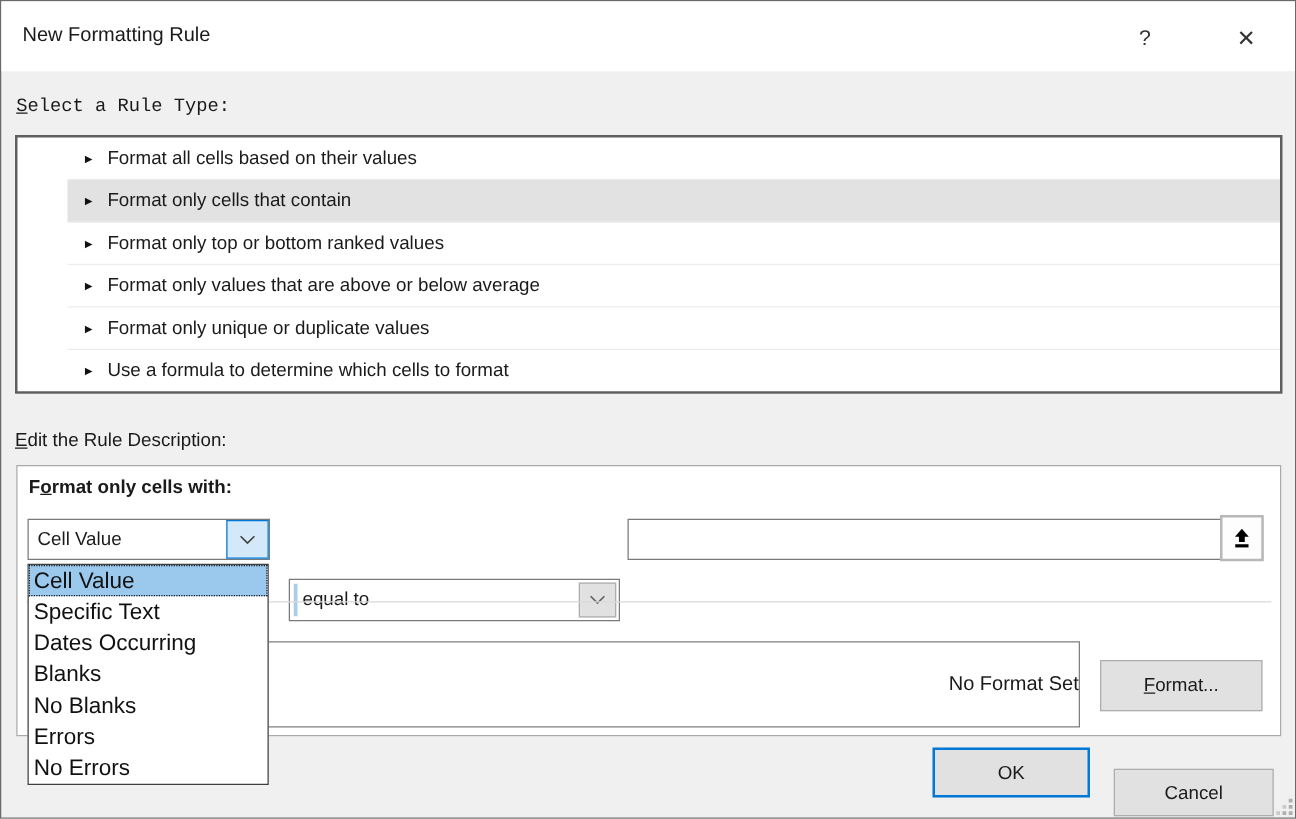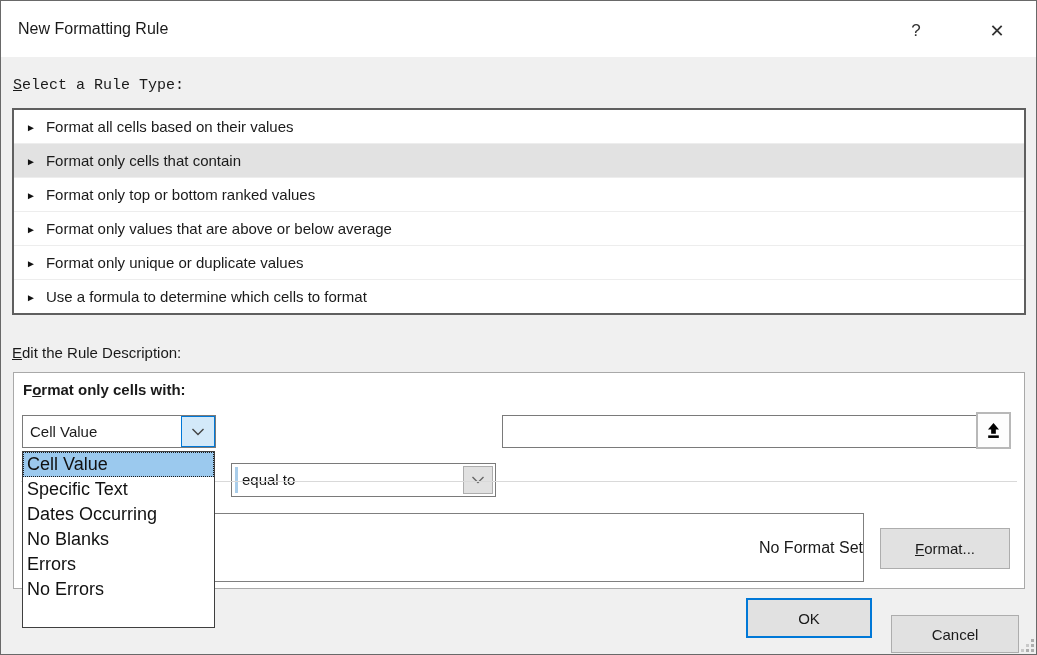--- a/index.html
+++ b/index.html
@@ -13,21 +13,21 @@
   .titlebar{position:absolute;left:0;top:0;width:100%;height:56px;background:#ffffff;}
   .title{position:absolute;left:17px;top:0;line-height:56px;font-size:16px;color:#1a1a1a;}
   .cap-btn{position:absolute;top:12px;width:38px;height:34px;text-align:center;line-height:34px;
     font-size:17px;color:#333;background:transparent;border:none;cursor:default;}
   .help-btn{left:896px;}
   .close-btn{left:977px;font-size:18px;}
   .label{position:absolute;height:20px;white-space:nowrap;}
   .u{text-decoration:underline;}
   
   .rule-list{position:absolute;left:11px;top:107px;width:1014px;height:207px;
-    background:#fff;border:2px solid #5f5f5f;}
+    background:#fff;border:2px solid #5f5f5f;padding-left:40px;}
   .rule-item{position:relative;height:34px;line-height:33px;padding-left:12px;
     border-bottom:1px solid #ededed;white-space:nowrap;}
   .rule-item:last-child{border-bottom:none;}
   .rule-item.selected{background:#e2e2e2;}
   .rule-arrow{display:inline-block;font-size:10px;margin-right:10px;vertical-align:1px;color:#111;}
   
   .groupbox{position:absolute;left:12px;top:371px;width:1012px;height:217px;
     background:#fff;border:1px solid #a9a9a9;}
   .bold-label{position:absolute;left:22px;top:380px;font-weight:bold;white-space:nowrap;}
   .combo{position:absolute;background:#fff;border:1px solid #7a7a7a;}
@@ -144,18 +144,19 @@
     <i style="left:12px;top:2px;"></i>
     <i style="left:7px;top:12px;"></i>
     <i style="left:7px;top:7px;background:#c9c9c9;"></i>
     <i style="left:2px;top:12px;background:#c9c9c9;"></i>
   </div>
 
   <div class="dropdown">
     <div class="dd-item selected">Cell Value</div>
     <div class="dd-item">Specific Text</div>
     <div class="dd-item">Dates Occurring</div>
+    <div class="dd-item">Blanks</div>
     <div class="dd-item">No Blanks</div>
     <div class="dd-item">Errors</div>
     <div class="dd-item">No Errors</div>
   </div>
 
 </div>
 
 </body></html>

